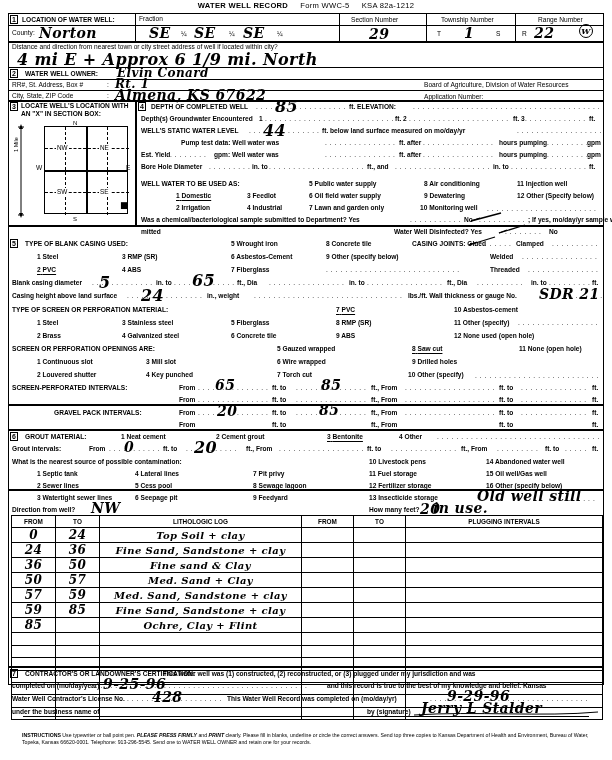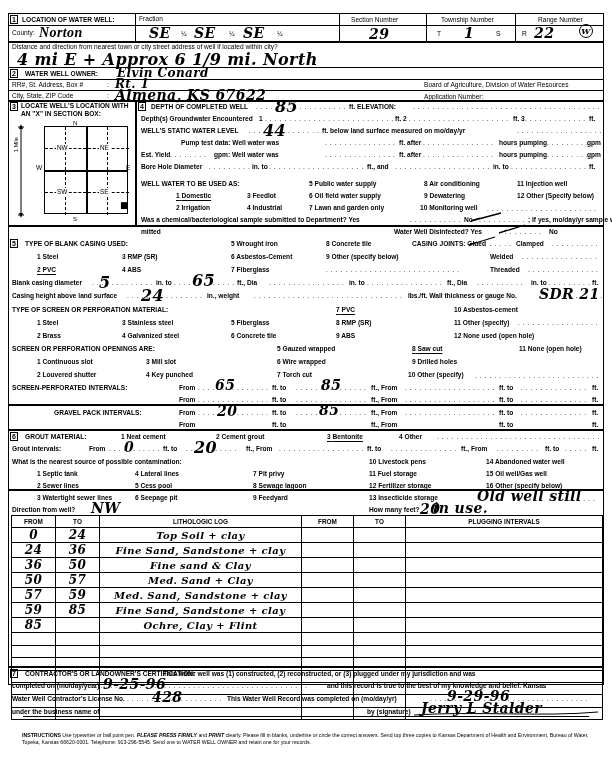--- a/index.html
+++ b/index.html
@@ -81,20 +81,27 @@
     width:14px; height:14px; text-align:center; font-size:7px;
     font-weight:bold; line-height:13px;
   }
   svg { position:absolute; overflow:visible; }
 </style>
 </head>
 <body>
 
 <div class="page">
 
+  <div class="titlebar">
+    <span class="b">WATER WELL RECORD</span>
+    &nbsp;&nbsp;&nbsp;
+    <span>Form WWC-5</span>
+    &nbsp;&nbsp;&nbsp;
+    <span>KSA 82a-1212</span>
+  </div>
 
   <div class="frame">
 
     <div class="hl" style="top:11px;"></div>
     <div class="hl thick" style="top:27px;"></div>
     <div class="hl" style="top:53px;"></div>
     <div class="hl" style="top:65px;"></div>
     <div class="hl" style="top:76px;"></div>
     <div class="hl thick" style="top:86px;"></div>
     <div class="hl thick" style="top:211px;"></div>
@@ -105,21 +112,21 @@
     <div class="vl" style="left:126px; top:0; height:27px;"></div>
     <div class="vl" style="left:330px; top:0; height:27px;"></div>
     <div class="vl" style="left:417px; top:0; height:27px;"></div>
     <div class="vl" style="left:506px; top:0; height:27px;"></div>
 
     <div class="vl vthick" style="left:126px; top:86px; height:125px;"></div>
 
     <div class="secnum" style="left:1px; top:1px;">1</div>
     <div class="lbl b" style="left:13px; top:2px;">LOCATION OF WATER WELL:</div>
     <div class="lbl" style="left:3px; top:15px;">County:</div>
-    <div class="hw hw-lg" style="position:absolute; left:30px; top:11px;font-family:Liberation Serif, serif;">Norton</div>
+    <div class="hw hw-lg" style="position:absolute; left:30px; top:11px;">Norton</div>
 
     <div class="lbl" style="left:130px; top:1px;">Fraction</div>
     <div class="hw hw-lg" style="position:absolute; left:140px; top:11px;">SE</div>
     <div class="lbl" style="left:172px; top:16px;">¼</div>
     <div class="hw hw-lg" style="position:absolute; left:185px; top:11px;">SE</div>
     <div class="lbl" style="left:220px; top:16px;">¼</div>
     <div class="hw hw-lg" style="position:absolute; left:234px; top:11px;">SE</div>
     <div class="lbl" style="left:268px; top:16px;">¼</div>
 
     <div class="lbl" style="left:342px; top:2px;">Section Number</div>

